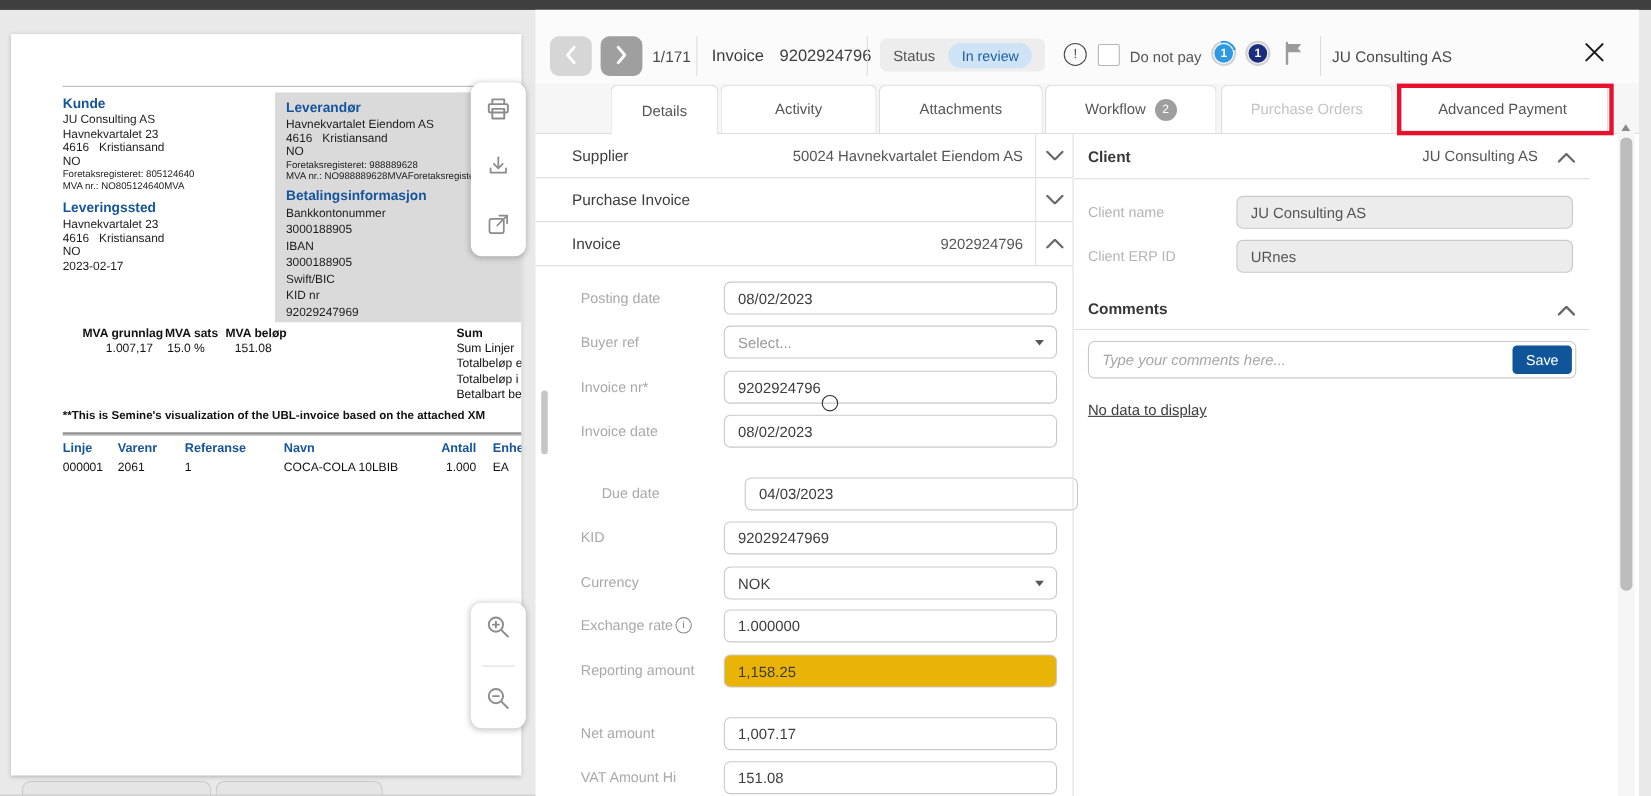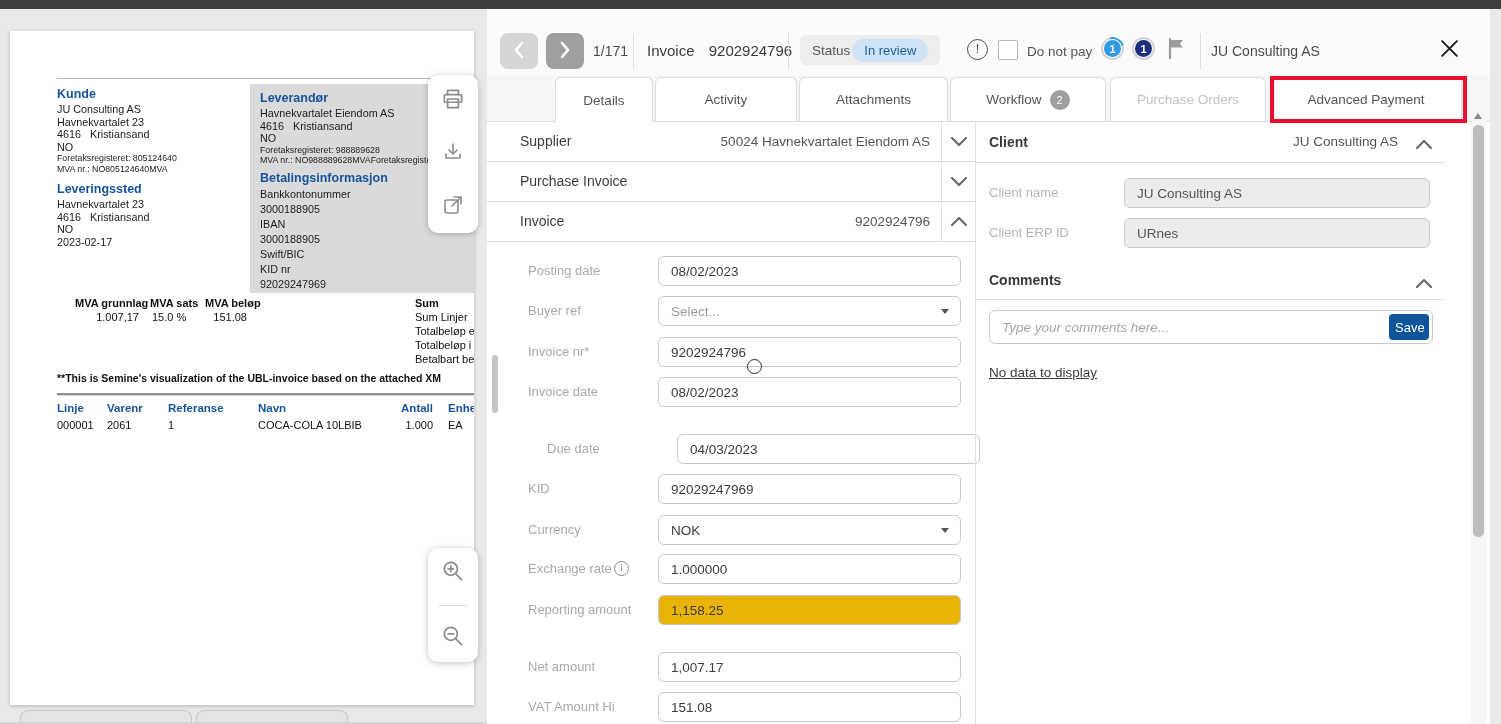--- a/index.html
+++ b/index.html
@@ -46,21 +46,21 @@
   
   .panel{position:absolute;left:487px;top:9px;width:1003px;height:715px;background:#fff;}
   .p-hdr{position:absolute;left:0;top:0;width:100%;height:67px;background:#fbfbfb;}
   .navbtn{position:absolute;top:24px;width:38px;height:36px;border-radius:8px;border:none;
           display:flex;align-items:center;justify-content:center;cursor:pointer;}
   .navbtn svg{stroke:#fff;fill:none;stroke-width:2.6;stroke-linecap:round;stroke-linejoin:round;}
   .counter{position:absolute;left:106px;top:34px;font-size:14px;color:#4a4a4a;}
   .vdiv{position:absolute;top:24px;width:1px;height:36px;background:#ddd;}
   .doc-title{position:absolute;left:160px;top:33px;font-size:15px;color:#3c3c3c;}
   .status-group{position:absolute;left:313px;top:26px;height:30px;background:#ededed;border-radius:6px;
-                display:flex;align-items:center;gap:2px;padding:0 12px;}
+                display:flex;align-items:center;gap:12px;padding:0 12px;}
   .status-lab{font-size:13.5px;color:#555;}
   .status-pill{font-size:13px;color:#1d5f9f;background:#cfe3f7;border-radius:12px;padding:4px 12px;}
   .alert-ic{position:absolute;left:480px;top:30px;width:21px;height:21px;border:1.5px solid #4a4a4a;
             border-radius:50%;box-sizing:border-box;text-align:center;line-height:18px;font-size:12px;color:#4a4a4a;}
   .cb{position:absolute;left:511px;top:31px;width:18px;height:18px;border:1px solid #b5b5b5;border-radius:2px;background:#fff;cursor:pointer;}
   .dnp-lab{position:absolute;left:540px;top:35px;font-size:13.5px;color:#555;}
   .badge{position:absolute;top:28px;width:23px;height:23px;border-radius:50%;border:2px solid #d2d2d2;box-sizing:border-box;}
   .badge .in{position:absolute;inset:1px;border-radius:50%;color:#fff;font-size:11px;font-weight:bold;
              display:flex;align-items:center;justify-content:center;}
   .badge1{left:614px;border-top-color:#2f9ae3;transform:rotate(30deg);}
@@ -112,21 +112,21 @@
   .sec-chev{position:absolute;right:13px;top:13px;}
   .rrow{position:absolute;left:0;width:100%;height:30px;}
   .rlab{position:absolute;left:13px;line-height:30px;font-size:13px;color:#b5b5b5;}
   .rin{position:absolute;left:148px;top:0;width:306px;height:30px;}
   .rin input{width:100%;height:100%;box-sizing:border-box;border:1px solid #c9c9c9;border-radius:6px;
              padding:0 12px;font-size:13.5px;color:#555;background:#ececec;font-family:inherit;outline:none;}
   .cbox{position:absolute;left:13px;top:188px;width:444px;height:34px;}
   .cbox input{width:100%;height:100%;box-sizing:border-box;border:1px solid #c9c9c9;border-radius:6px;
               padding:0 64px 0 12px;font-size:13.5px;color:#3c3c3c;background:#fff;font-family:inherit;outline:none;}
   .cbox input::placeholder{color:#a5a5a5;font-style:italic;opacity:1;}
-  .save-btn{position:absolute;right:4px;top:4px;width:40px;height:26px;background:#10559a;color:#fff;
+  .save-btn{position:absolute;right:4px;top:4px;width:54px;height:26px;background:#10559a;color:#fff;
             border:none;border-radius:4px;font-size:13px;font-family:inherit;cursor:pointer;}
   .empty-txt{position:absolute;left:13px;top:243px;font-size:13.5px;color:#3c3c3c;text-decoration:underline;}
 
   
   .sb-track{position:absolute;left:984px;top:99px;width:15px;bottom:0;background:#f6f6f6;}
   .sb-up{position:absolute;left:987px;top:104px;width:0;height:0;border-left:4.5px solid transparent;
          border-right:4.5px solid transparent;border-bottom:6px solid #8a8a8a;}
   .sb-thumb{position:absolute;left:986px;top:116px;width:11px;height:412px;background:#bdbdbd;border-radius:5px;}
 
   

